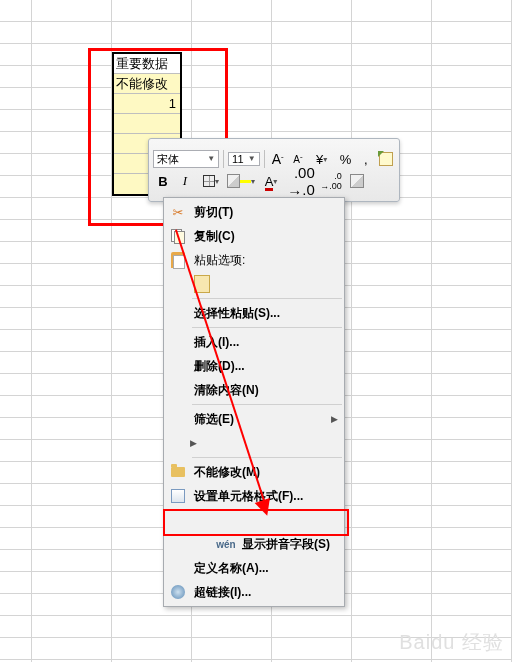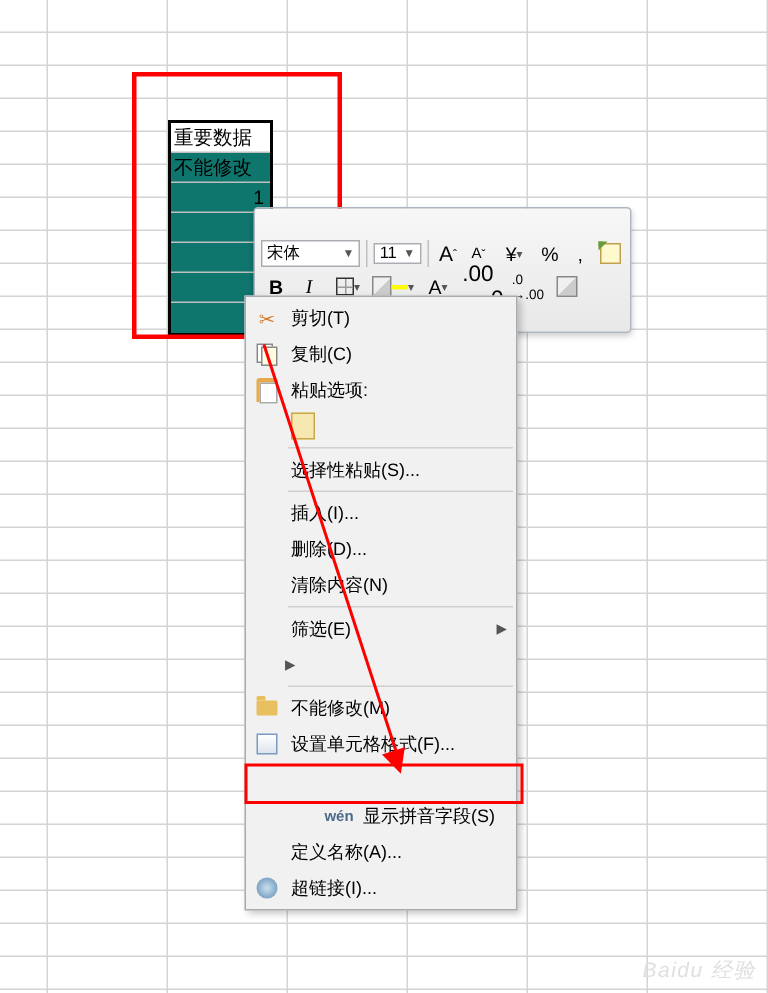--- a/index.html
+++ b/index.html
@@ -29,45 +29,46 @@
 
 .red-box {
   position: absolute;
   left: 88px; top: 48px;
   width: 140px; height: 178px;
   border: 3px solid #f00;
   pointer-events: none;
 }
 .selected-cells {
   position: absolute;
-  left: 112px; top: 80px;
+  left: 112px; top: 52px;
   width: 70px;
   background: #fff;
   border: 2px solid #000;
 }
 .sel-cell {
   height: 20px;
   line-height: 20px;
   font-size: 13px;
   padding: 0 2px;
   border-bottom: 1px solid #bfbfbf;
 }
-.sel-cell.highlighted { background: #0f766e; }
+.sel-cell.highlighted { background: #fef9c3; }
 .sel-cell.num { text-align: right; padding-right: 4px; }
 .sel-cell:last-child { border-bottom: none; }
 
 .mini-toolbar {
   position: absolute;
-  left: 169px; top: 138px;
+  left: 148px; top: 138px;
   width: 252px;
   background: linear-gradient(#f7f7f7, #e8e8e8);
   border: 1px solid #aeb6bf;
   border-radius: 3px;
-  padding: 19px 4px;
+  padding: 9px 4px;
   box-shadow: 0 2px 4px rgba(0,0,0,0.2);
+  text-align: right;
 }
 .tb-row { display: flex; align-items: center; gap: 2px; height: 22px; }
 .tb-font {
   width: 72px; height: 18px;
   border: 1px solid #abadb3;
   background: #fff;
   font-size: 11px;
   padding: 0 3px;
   line-height: 16px;
   display: flex; align-items: center; justify-content: space-between;
@@ -143,20 +144,21 @@
   cursor: pointer;
 }
 .mi-icon {
   width: 24px; height: 20px;
   display: flex; align-items: center; justify-content: center;
 }
 .mi-label {
   flex: 1;
   font-size: 12px;
   padding-left: 4px;
+  font-weight: bold;
 }
 .mi-arrow { font-size: 9px; color: #555; }
 .menu-sep {
   height: 1px;
   background: #d0d0d0;
   margin: 2px 2px 2px 28px;
 }
 .red-highlight {
   position: absolute;
   left: 163px; top: 509px;
@@ -235,23 +237,22 @@
 }
 .link-ic {
   width: 14px; height: 14px;
   border-radius: 50%;
   background: radial-gradient(#cde0ef, #5b8ab5);
   position: relative;
 }
 .watermark {
   position: absolute;
   right: 8px; bottom: 6px;
-  font-size: 14px;
+  font-size: 20px;
   color: #e0e0e0;
-  font-style: italic;
   letter-spacing: 1px;
   margin-top: 48px;
 }
 </style>
 </head>
 <body>
 
 <div class="grid">
   <div class="grid-row">
       <div class="grid-cell narrow"></div>

